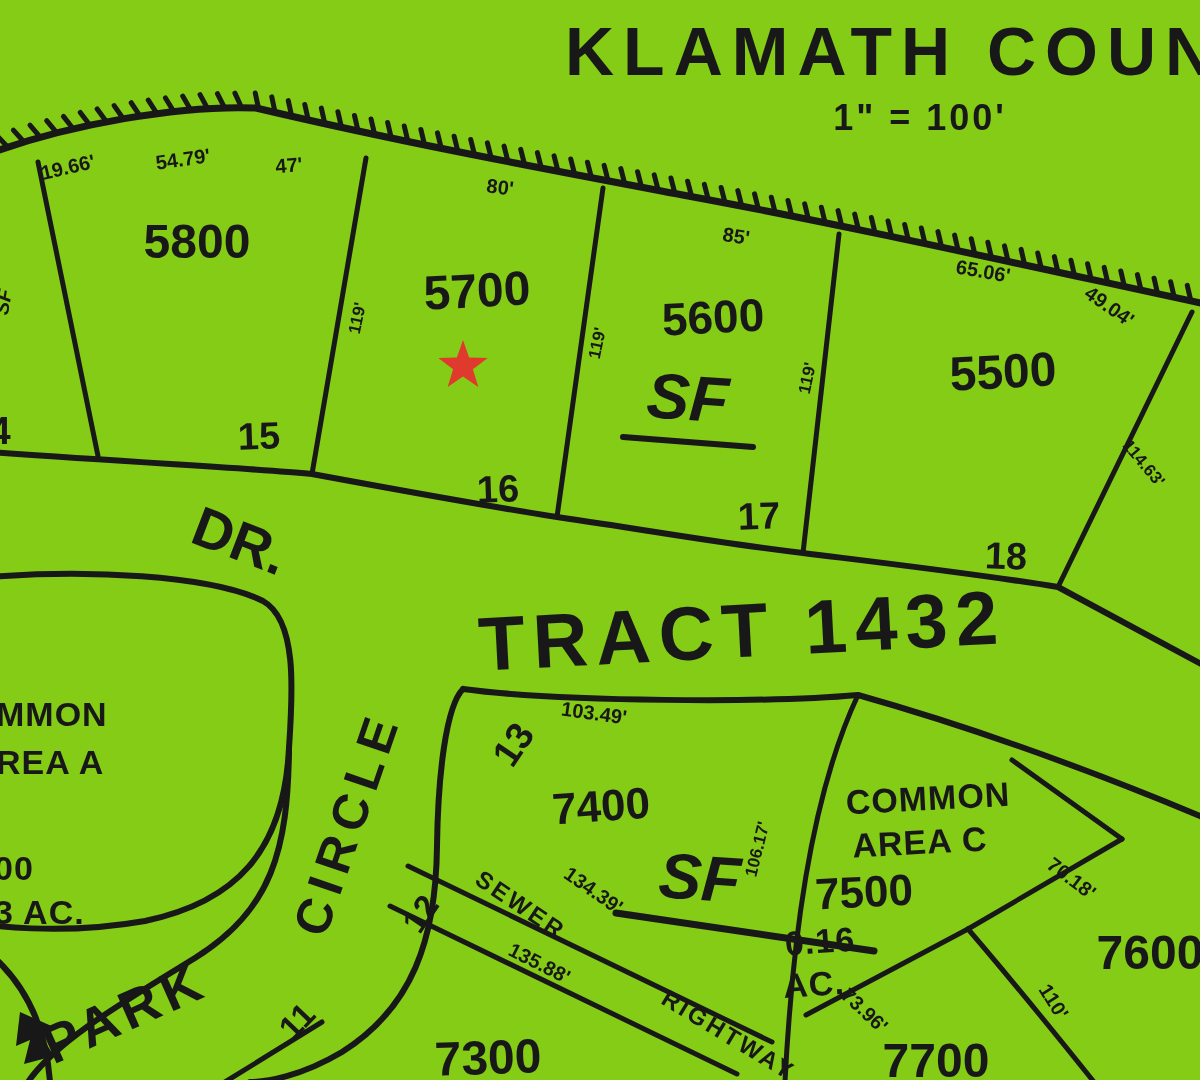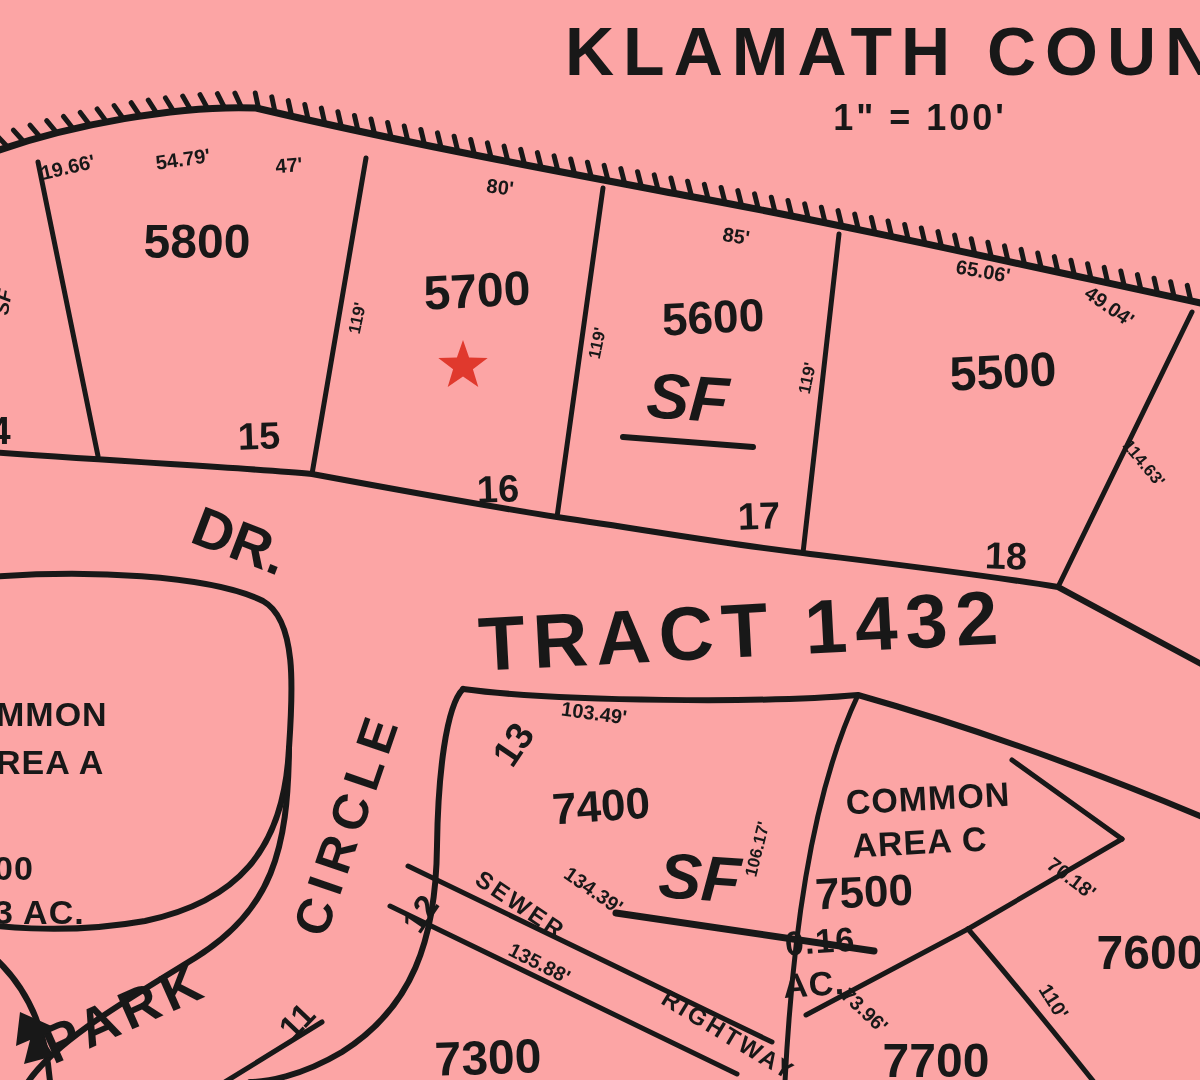--- a/index.html
+++ b/index.html
@@ -1,16 +1,16 @@
 <!DOCTYPE html>
 <html><head>
 <meta charset="utf-8">
 <style>
   html,body{margin:0;padding:0;background:#ffffff;width:1200px;height:1080px;overflow:hidden;}
-  .stage{position:relative;width:1200px;height:1080px;background:#fca5a5;}
+  .stage{position:relative;width:1200px;height:1080px;background:#84cc16;}
   svg{display:block;}
   svg text{font-family:"Liberation Sans","DejaVu Sans",sans-serif;font-weight:bold;fill:#181818;}
   .ln{fill:none;stroke:#181818;stroke-width:5;stroke-linecap:round;stroke-linejoin:round;}
   .ln-med{fill:none;stroke:#181818;stroke-width:6;stroke-linecap:round;stroke-linejoin:round;}
   .ln-thick{fill:none;stroke:#181818;stroke-width:7;stroke-linecap:round;stroke-linejoin:round;}
   .tick{stroke:#181818;stroke-width:5;stroke-linecap:round;}
   .t-title{font-size:68px;letter-spacing:9px;}
   .t-scale{font-size:36px;letter-spacing:3px;}
   .t-dim{font-size:20px;}
   .t-dim-s{font-size:17px;}

